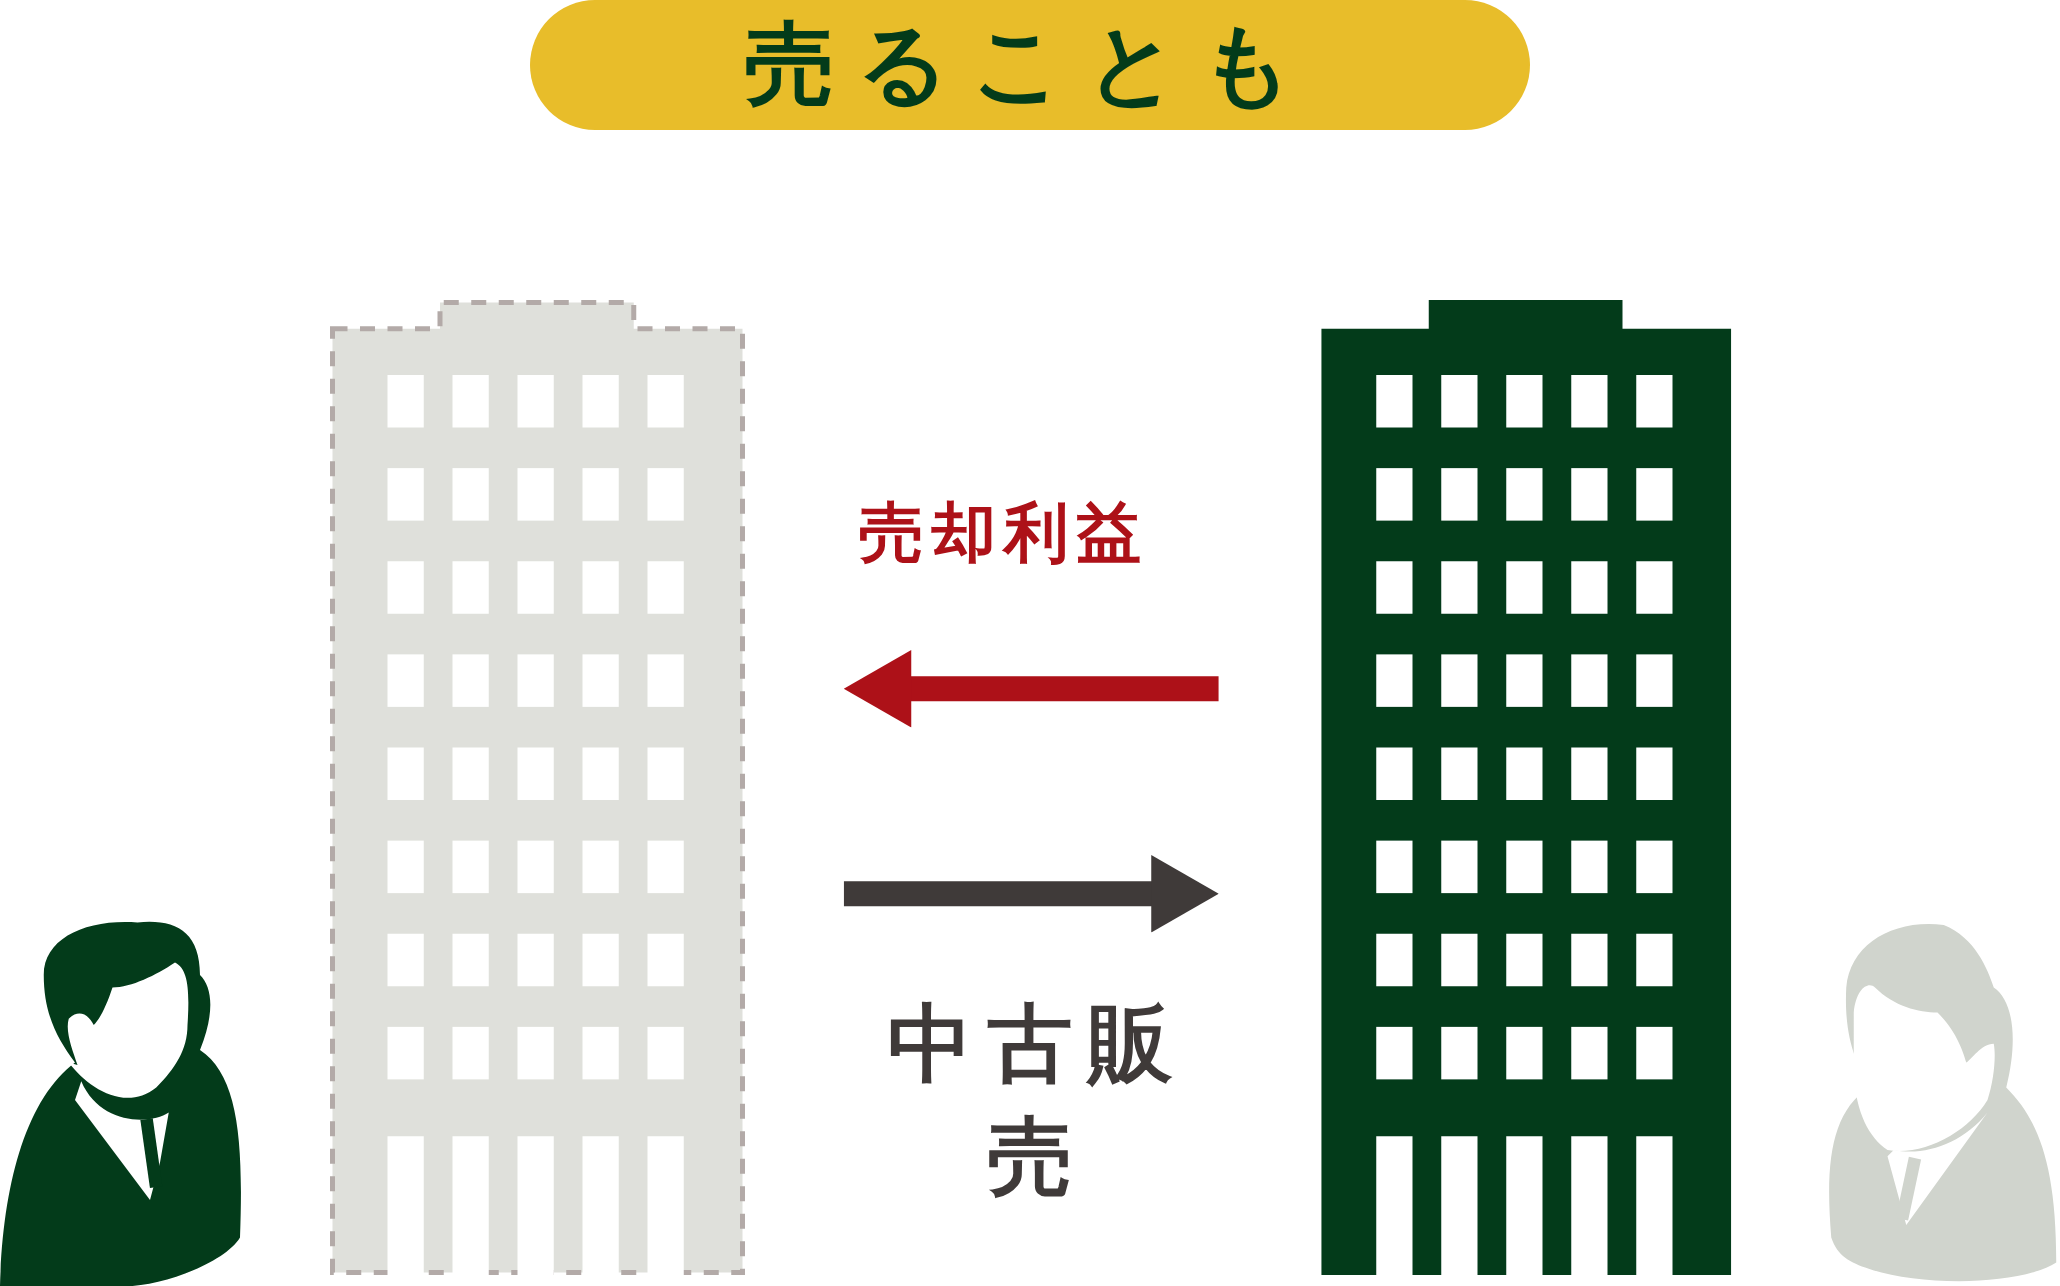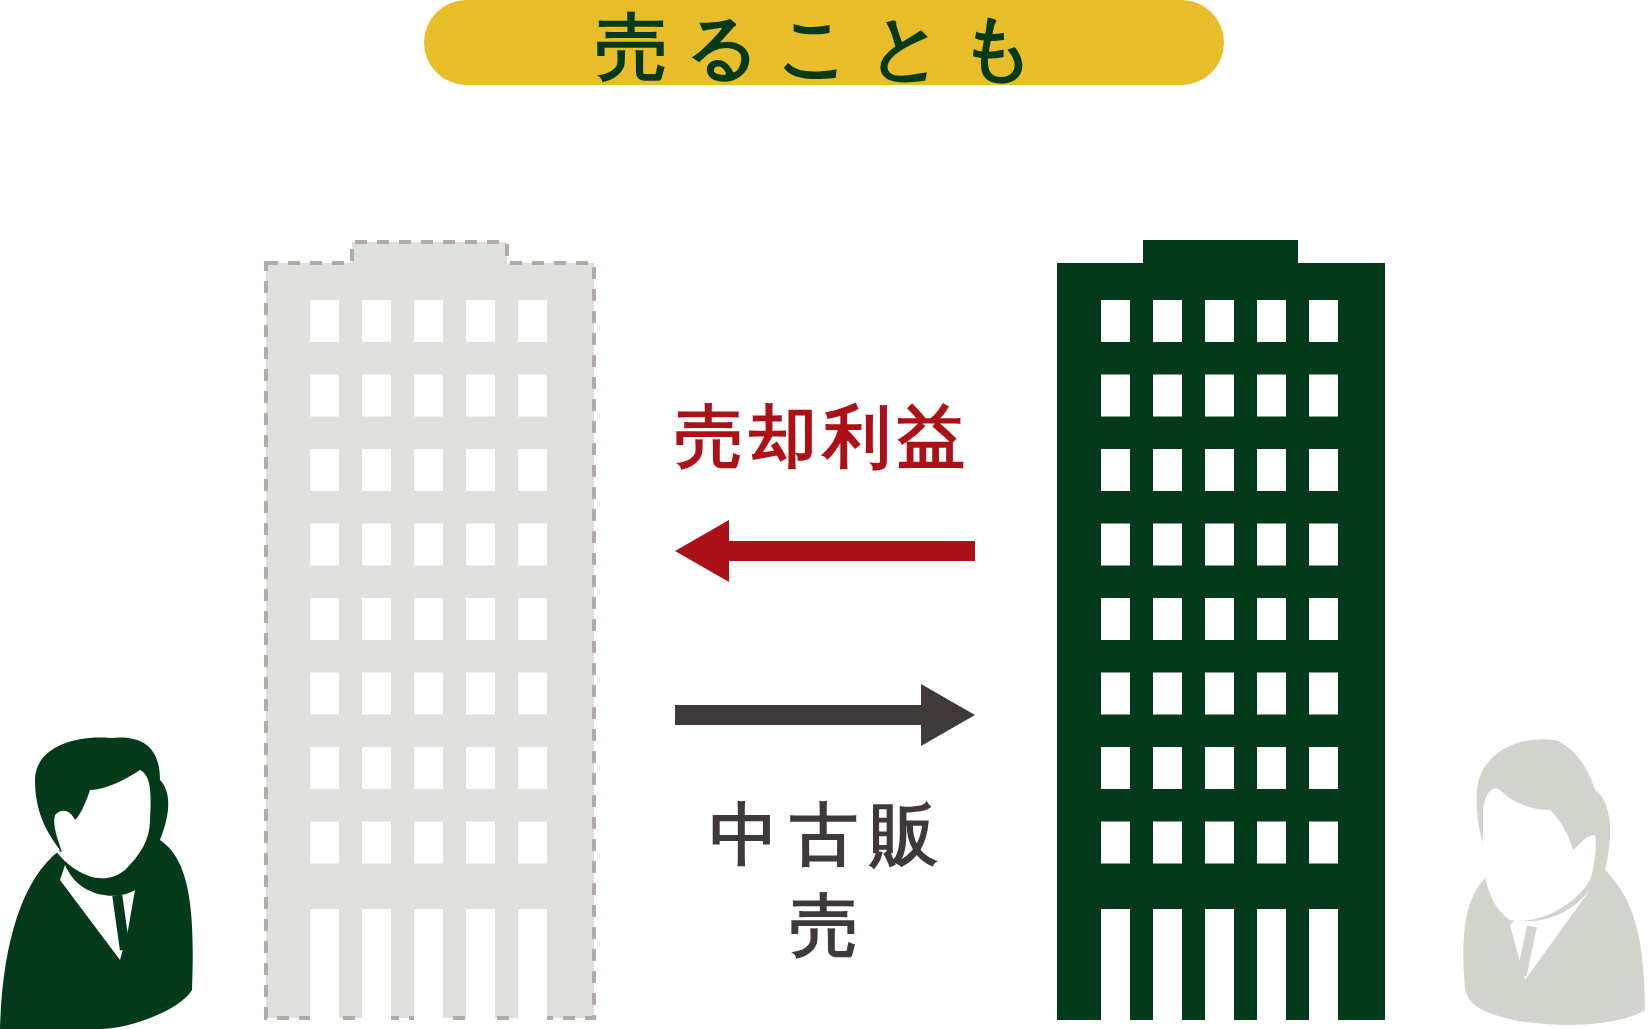--- a/index.html
+++ b/index.html
@@ -1,26 +1,26 @@
 <!DOCTYPE html>
 <html><head>
 <meta charset="utf-8">
 <style>
   html, body { margin:0; padding:0; background:#ffffff; }
   body { width:1648px; height:1029px; position:relative; overflow:hidden;
          font-family:"DejaVu Sans", sans-serif; }
-  .title-pill { position:absolute; left:424px; top:0; width:800px; height:85px;
+  .title-pill { position:absolute; left:424px; top:0; width:800px; height:104px;
                 background:#e8bd2a; border-radius:60px; display:flex;
-                align-items:flex-start; justify-content:center; }
+                align-items:center; justify-content:center; }
   .title-pill span { color:#033b1a; font-family:"DejaVu Serif", serif; font-weight:bold;
                      font-size:72px; letter-spacing:18px; }
   .building { position:absolute; }
   .bldg-svg { position:absolute; left:0; top:0; }
-  .label-profit { position:absolute; left:648px; top:392px; width:350px; text-align:center;
-                  color:#ad1118; font-weight:bold; font-size:68px; letter-spacing:6px; }
+  .label-profit { position:absolute; left:628px; top:392px; width:350px; text-align:center;
+                  color:#ad1118; font-weight:bold; font-size:52px; letter-spacing:6px; }
   .label-used { position:absolute; left:680px; top:790px; width:300px; text-align:center;
                 color:#3f3a39; font-weight:bold; font-size:68px; letter-spacing:12px; }
   .arrow { position:absolute; }
   .person { position:absolute; }
 </style>
 </head>
 <body>
 
 <div class="title-pill">
   <span>売ることも</span>

